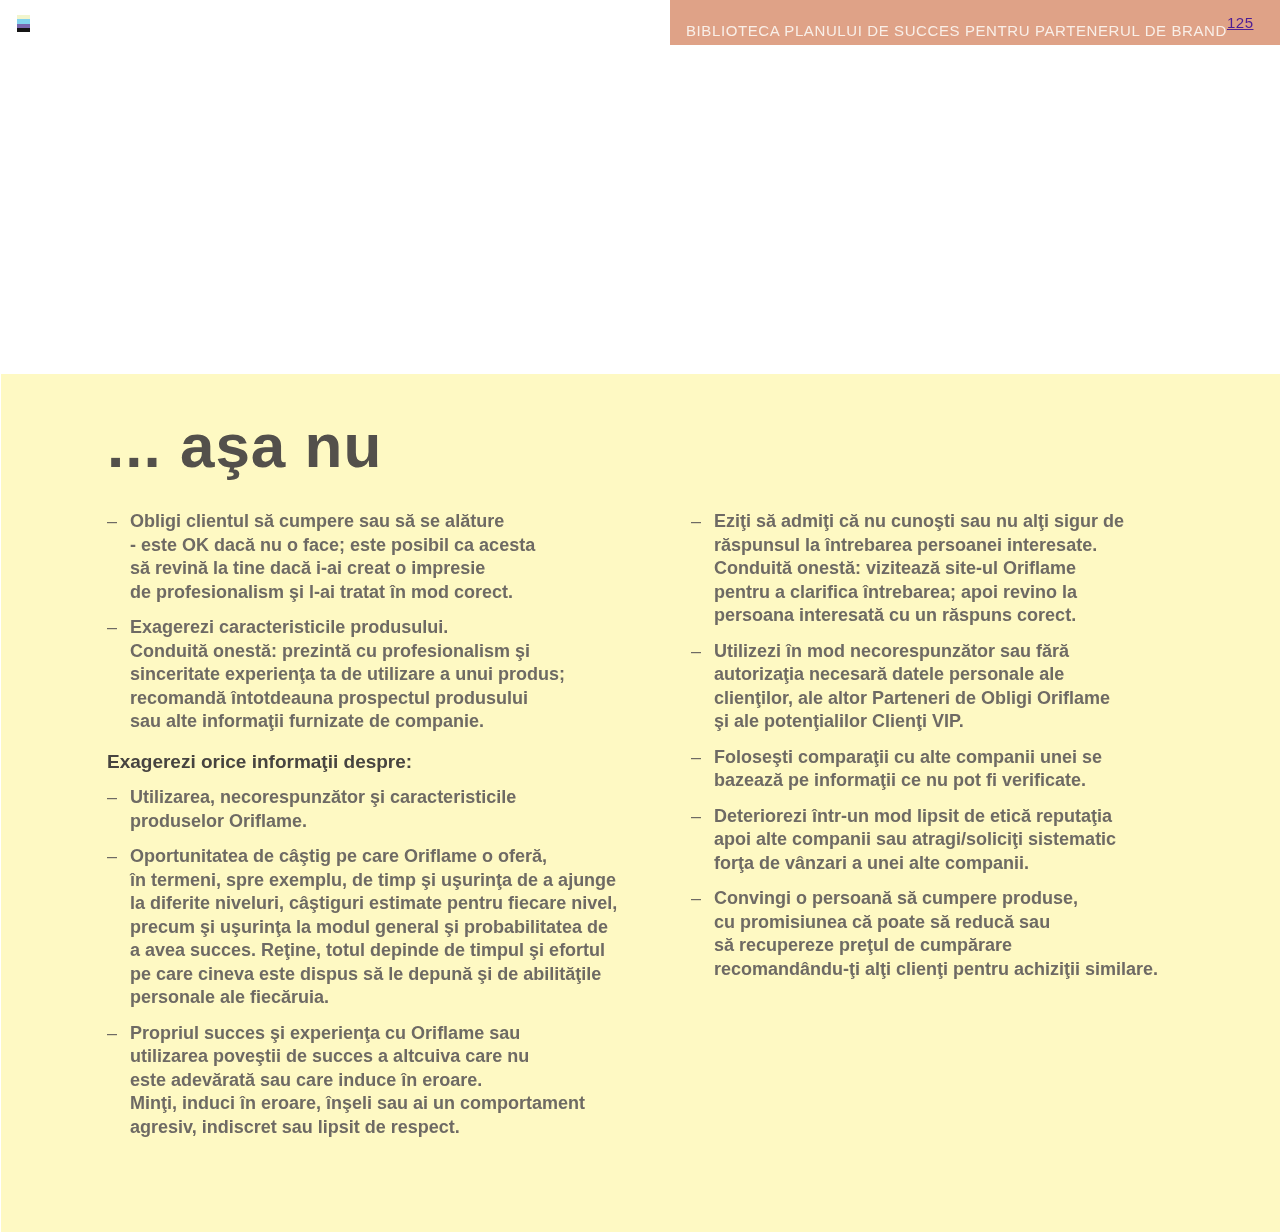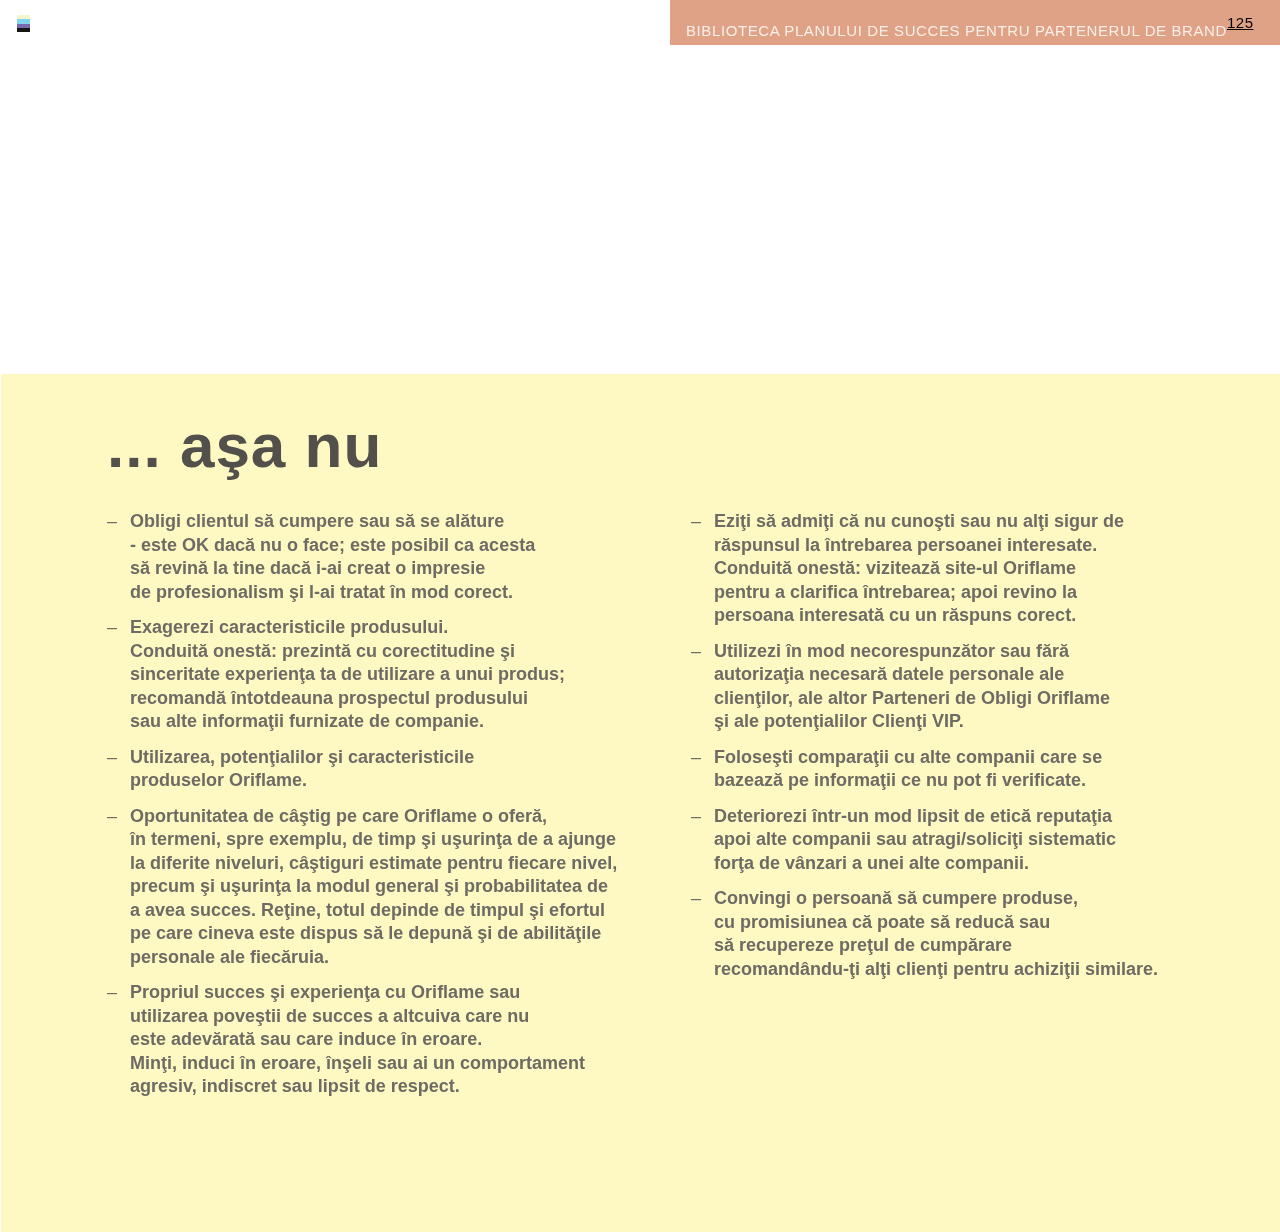--- a/index.html
+++ b/index.html
@@ -36,21 +36,21 @@
     padding: 0 38px 0 16px;
   }
   .header-title {
     color: #f9efe8;
     font-size: 15px;
     letter-spacing: 0.6px;
     white-space: nowrap;
     margin-top: 16px;
   }
   .header-page {
-    color: #000000;
+    color: #4c1d95;
     font-size: 15px;
     letter-spacing: 0.5px;
     text-decoration: underline;
   }
 
   
   .content-section {
     position: absolute;
     left: 1px; top: 374px;
     width: 1280px; height: 858px;
@@ -120,28 +120,29 @@
       <div class="bullet">
         <span class="dash">–</span>
         <span class="bullet-text">Obligi clientul să cumpere sau să se alăture
 - este OK dacă nu o face; este posibil ca acesta
 să revină la tine dacă i-ai creat o impresie
 de profesionalism şi l-ai tratat în mod corect.</span>
       </div>
       <div class="bullet">
         <span class="dash">–</span>
         <span class="bullet-text">Exagerezi caracteristicile produsului.
-Conduită onestă: prezintă cu corectitudine şi
+Conduită onestă: prezintă cu profesionalism şi
 sinceritate experienţa ta de utilizare a unui produs;
 recomandă întotdeauna prospectul produsului
 sau alte informaţii furnizate de companie.</span>
       </div>
-      <div class="bullet">
-        <span class="dash">–</span>
-        <span class="bullet-text">Utilizarea, potenţialilor şi caracteristicile
+      <div class="col-heading">Exagerezi orice informaţii despre:</div>
+      <div class="bullet">
+        <span class="dash">–</span>
+        <span class="bullet-text">Utilizarea, necorespunzător şi caracteristicile
 produselor Oriflame.</span>
       </div>
       <div class="bullet">
         <span class="dash">–</span>
         <span class="bullet-text">Oportunitatea de câştig pe care Oriflame o oferă,
 în termeni, spre exemplu, de timp şi uşurinţa de a ajunge
 la diferite niveluri, câştiguri estimate pentru fiecare nivel,
 precum şi uşurinţa la modul general şi probabilitatea de
 a avea succes. Reţine, totul depinde de timpul şi efortul
 pe care cineva este dispus să le depună şi de abilităţile
@@ -168,21 +169,21 @@
       </div>
       <div class="bullet">
         <span class="dash">–</span>
         <span class="bullet-text">Utilizezi în mod necorespunzător sau fără
 autorizaţia necesară datele personale ale
 clienţilor, ale altor Parteneri de Obligi Oriflame
 şi ale potenţialilor Clienţi VIP.</span>
       </div>
       <div class="bullet">
         <span class="dash">–</span>
-        <span class="bullet-text">Foloseşti comparaţii cu alte companii care se
+        <span class="bullet-text">Foloseşti comparaţii cu alte companii unei se
 bazează pe informaţii ce nu pot fi verificate.</span>
       </div>
       <div class="bullet">
         <span class="dash">–</span>
         <span class="bullet-text">Deteriorezi într-un mod lipsit de etică reputaţia
 apoi alte companii sau atragi/soliciţi sistematic
 forţa de vânzari a unei alte companii.</span>
       </div>
       <div class="bullet">
         <span class="dash">–</span>

